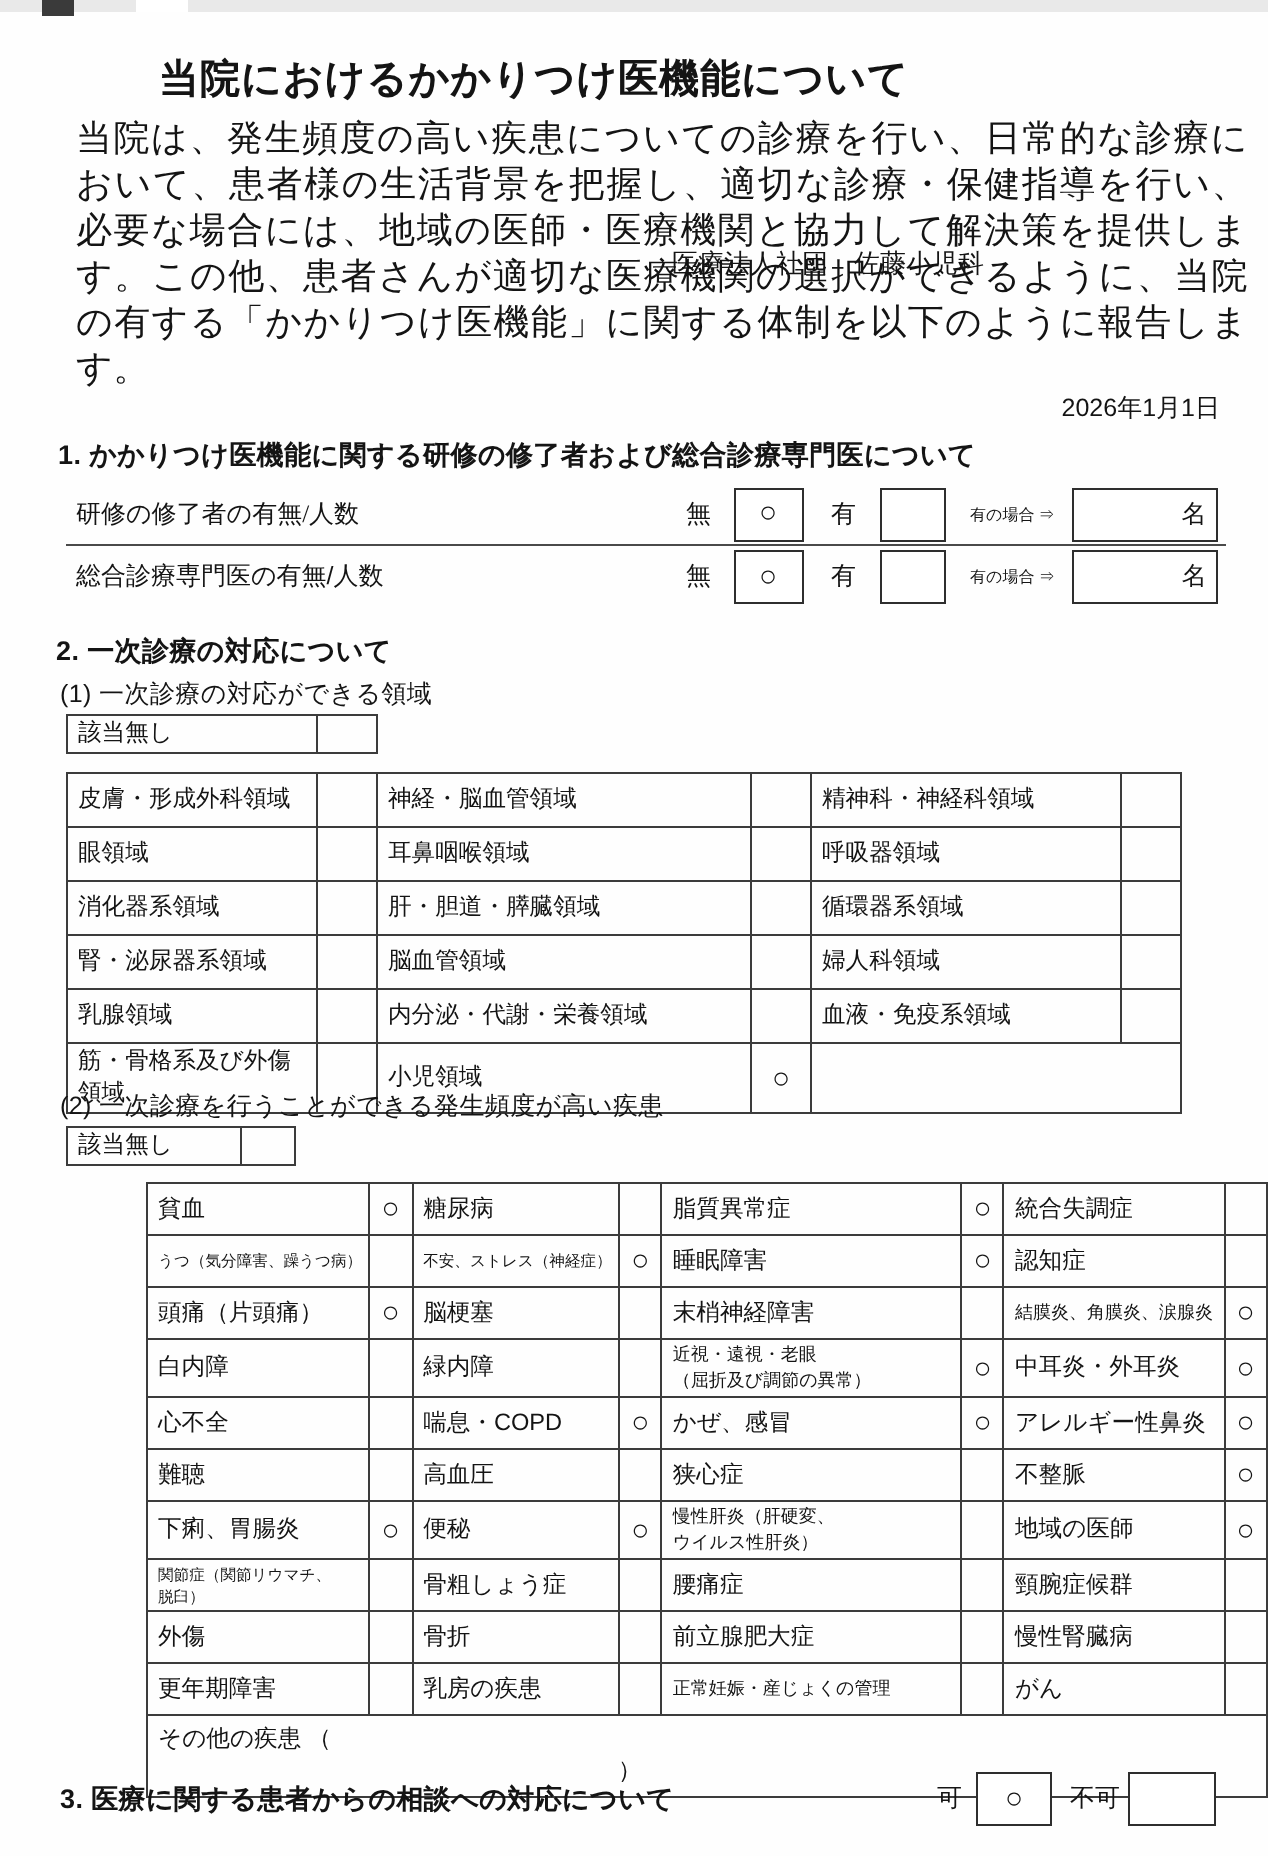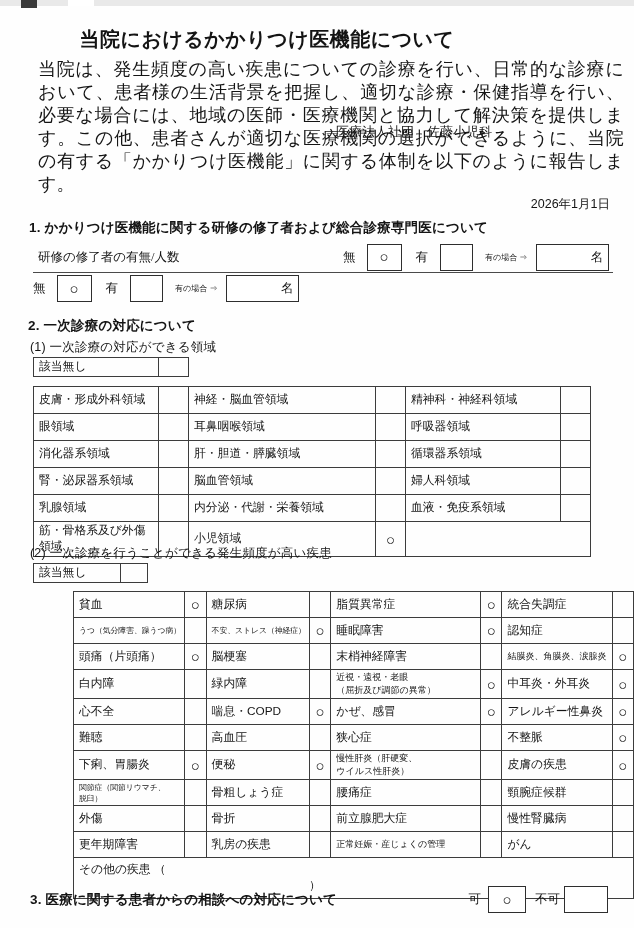--- a/index.html
+++ b/index.html
@@ -82,20 +82,21 @@
       <div class="bx bx-mu">○</div>
       <span class="s1-word mlabel">有</span>
       <div class="bx bx-yu"></div>
       <span class="ifyes">有の場合 ⇒</span>
       <div class="bx bx-mei">
         <span></span>
         <span>名</span>
       </div>
     </div>
     <div class="s1-row">
+      <div class="s1-label">総合診療専門医の有無/人数</div>
       <span class="s1-word">無</span>
       <div class="bx bx-mu">○</div>
       <span class="s1-word mlabel">有</span>
       <div class="bx bx-yu"></div>
       <span class="ifyes">有の場合 ⇒</span>
       <div class="bx bx-mei">
         <span></span>
         <span>名</span>
       </div>
     </div>
@@ -266,21 +267,21 @@
       <td class="cb">○</td>
     </tr>
     <tr>
       <td class="lbl">下痢、胃腸炎</td>
       <td class="cb">○</td>
       <td class="lbl">便秘</td>
       <td class="cb">○</td>
       <td class="lbl sm">慢性肝炎（肝硬変、
 ウイルス性肝炎）</td>
       <td class="cb"></td>
-      <td class="lbl">皮膚の疾患</td>
+      <td class="lbl">地域の医師</td>
       <td class="cb">○</td>
     </tr>
     <tr>
       <td class="lbl xs">関節症（関節リウマチ、
 脱臼）</td>
       <td class="cb"></td>
       <td class="lbl">骨粗しょう症</td>
       <td class="cb"></td>
       <td class="lbl">腰痛症</td>
       <td class="cb"></td>

